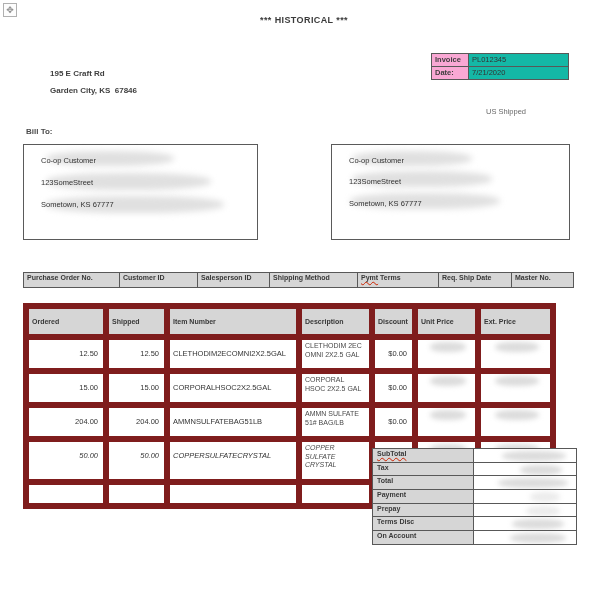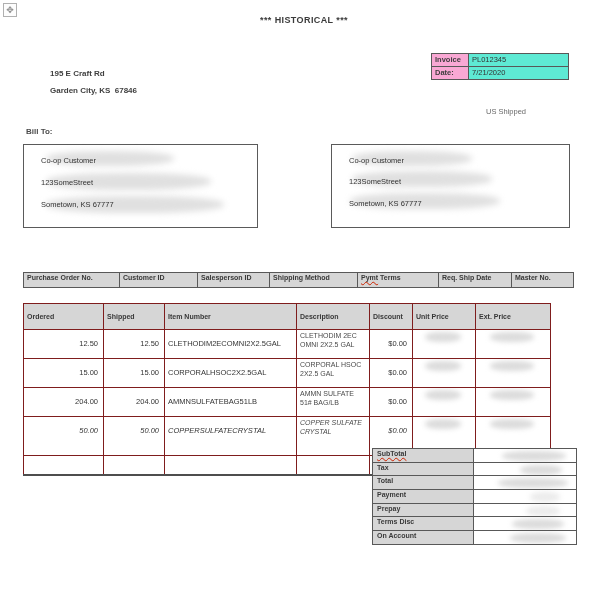--- a/index.html
+++ b/index.html
@@ -13,47 +13,47 @@
 
   .title { position:absolute; left:0; right:0; top:15px; text-align:center;
            font-size:9px; font-weight:bold; letter-spacing:.4px; color:#3b3b3b; }
 
   table { border-collapse:collapse; table-layout:fixed; }
   td { vertical-align:top; overflow:hidden; }
 
   .inv-box { position:absolute; left:431px; top:53px; width:138px; }
   .inv-box td { border:1px solid #585858; height:13px; font-size:7.5px; padding:1px 3px; }
   .inv-box td.lbl { background:#f9a8d4; font-weight:bold; width:37px; color:#3e3e3e; }
-  .inv-box td.val { background:#5eead4; color:#333;margin-left:28px; }
+  .inv-box td.val { background:#14b8a6; color:#333;margin-left:28px; }
 
   .addr { position:absolute; left:50px; top:66px; font-size:8px; font-weight:bold;
           color:#3f3f3f; line-height:16.5px; }
   .pre { white-space:pre; }
 
   .currency { position:absolute; left:486px; top:107px; font-size:7.5px; color:#6a6a6a; }
 
   .section-label { position:absolute; font-size:8px; font-weight:bold; color:#4a4a4a; }
   .bill-lbl { left:26px; top:127px; }
   .ship-lbl { left:333px; top:143px; }
 
-  .party-box { position:absolute; top:144px; height:84px; border:1px solid #5a5a5a; background:#fff; }
+  .party-box { position:absolute; top:144px; height:96px; border:1px solid #5a5a5a; background:#fff; }
   .bill-box { left:23px;  width:235px; }
   .ship-box { left:331px; width:239px; }
   .party-line { position:absolute; left:17px; font-size:7.5px; color:#333; z-index:2; }
 
   .smudge { position:absolute; background:#e0e0e0; filter:blur(3px); border-radius:45%; z-index:1; }
   .cell-smudge { background:#dcdcdc; filter:blur(2.5px); border-radius:45%; }
 
   .order-table { position:absolute; left:23px; top:272px; width:550px; }
   .order-table td { border:1px solid #585858; font-size:7px; padding:1px 3px; }
   .order-table tr.hdr td { background:#d6d6d6; font-weight:bold; height:15px; color:#383838; }
   .order-table tr.valrow td { height:14px; background:#fff; color:#333; font-size:7.5px; position:relative; }
 
   .items-table { position:absolute; left:23px; top:303px; width:527px; height:144px; }
-  .items-table td { border:1px solid #7f1d1d; font-size:7px; padding:9px 3px; }
+  .items-table td { border:6px solid #7f1d1d; font-size:7px; padding:9px 3px; }
   .items-table tr.hdr td { background:#d6d6d6; font-weight:bold; height:15px; color:#383838; }
   .items-table td.num { text-align:right; padding-right:5px; color:#333; font-size:7.5px; }
   .items-table td.txt { color:#333; font-size:7.5px; }
   .items-table td.desc { color:#4a4a4a; font-size:7px; line-height:8.5px; padding-top:2px; }
   .items-table td.price { position:relative; }
   .items-table { border-bottom:2px solid #4e4e4e; }
   tr.r-a { height:26px; } tr.r-b { height:26px; } tr.r-c { height:26px; } tr.r-d { height:39px;font-style:italic; }
   tr.filler td { height:auto; }
 
   .price .cell-smudge { position:absolute; top:2px; }

